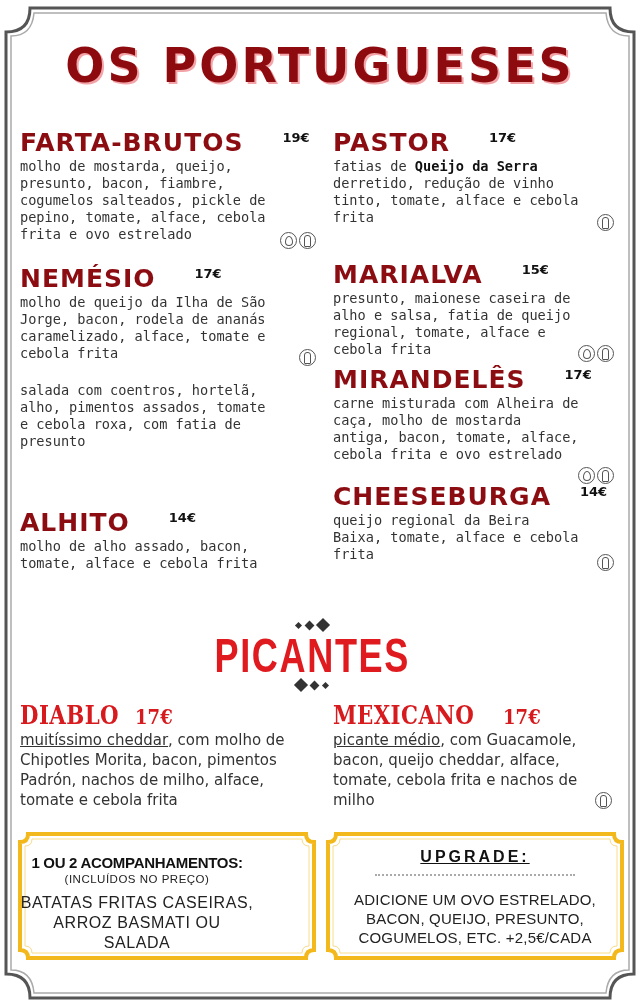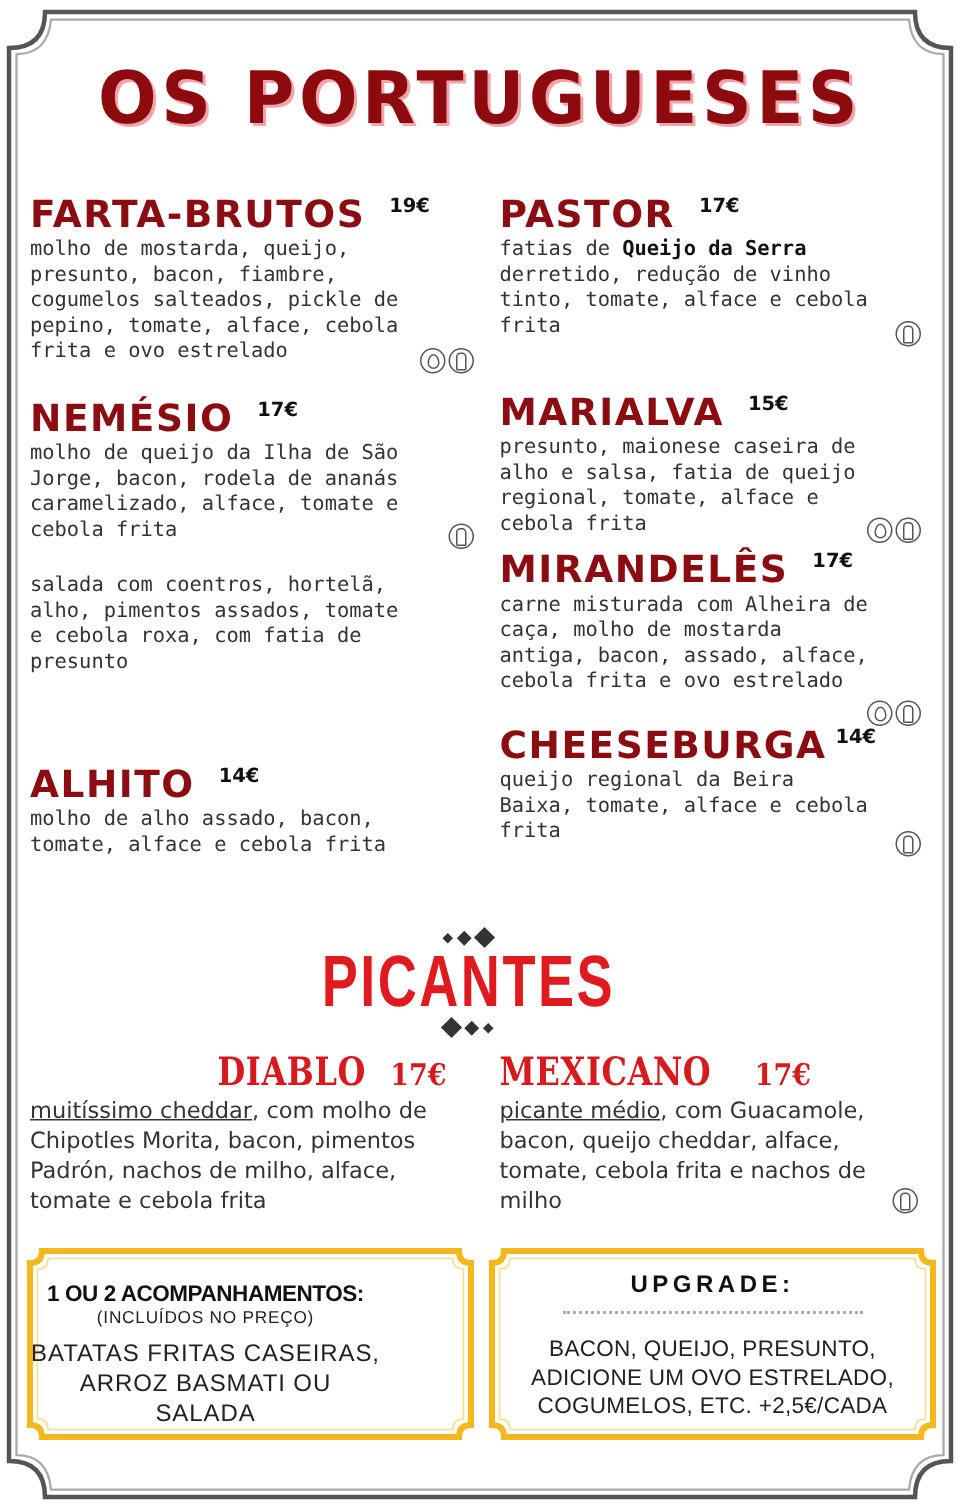--- a/index.html
+++ b/index.html
@@ -14,21 +14,21 @@
     font-family:"DejaVu Sans", sans-serif; font-weight:bold; font-size:46px; letter-spacing:3px;
     color:#8d0a0e; text-shadow:2px 2px 0 #f3a4a8;
     transform:scaleY(1.05);
   }
 
   .col { position:absolute; width:300px; }
   .col-left { left:20px; }
   .col-right { left:333px; width:285px; }
 
   .item { position:absolute; left:0; width:100%; }
-  .item-head { display:flex; align-items:flex-start; height:30px; }
+  .item-head { display:flex; align-items:flex-start; height:30px;gap:23px; }
   .item-name {
     font-family:"DejaVu Sans", sans-serif; font-weight:bold; font-size:25px; letter-spacing:1px;
     color:#8b0d12; line-height:30px;
   }
   .item-price {
     font-family:"DejaVu Sans", sans-serif; font-weight:bold; font-size:13px; color:#111;
     margin-left:16px; margin-top:2px;
   }
   .item-desc {
     font-family:"DejaVu Sans Mono", monospace; font-size:13.6px; line-height:17px; color:#333;
@@ -62,21 +62,21 @@
     font-family:"DejaVu Sans", sans-serif; font-size:15px; line-height:20px; color:#333;
   }
   .spicy-desc u { text-decoration:underline; }
 
   .box { position:absolute; top:832px; height:128px; box-sizing:border-box; }
   .box svg { position:absolute; left:0; top:0; }
   .box-inner { position:absolute; left:0; top:0; width:100%; height:100%; text-align:center; }
   .b1-head { font-family:"Liberation Sans", sans-serif; font-weight:bold; font-size:15px; color:#111; margin-top:22px; letter-spacing:-0.3px; }
   .b1-sub { font-family:"Liberation Sans", sans-serif; font-size:11.5px; color:#222; margin-top:2px; letter-spacing:0.5px; }
   .b1-body { font-family:"Liberation Sans", sans-serif; font-size:16px; color:#222; line-height:20px; margin-top:8px; letter-spacing:0.6px; }
-  .b2-head { font-family:"Liberation Sans", sans-serif; font-weight:bold; font-size:16px; color:#111; margin-top:16px; letter-spacing:3px; }
+  .b2-head { font-family:"Liberation Sans", sans-serif; font-weight:bold; font-size:16px; color:#111; margin-top:16px; letter-spacing:3px;text-decoration:underline; }
   .b2-dots { width:200px; margin:8px auto 0; border-top:2px dotted #aaa; }
   .b2-body { font-family:"Liberation Sans", sans-serif; font-size:15px; color:#222; line-height:19px; margin-top:14px; letter-spacing:0.2px; }
 </style>
 </head>
 <body>
 
 <div class="frame">
   <svg width="632" height="994" viewBox="0 0 632 994">
     <path d="M26 2 H606 Q606 26 630 26 V968 Q606 968 606 992 H26 Q26 968 2 968 V26 Q26 26 26 2 Z" fill="none" stroke="#555" stroke-width="3"></path>
     <path d="M30 7 H602 Q604 30 625 30 V964 Q604 964 602 987 H30 Q28 964 7 964 V30 Q28 30 30 7 Z" fill="none" stroke="#aaa" stroke-width="1.5"></path>
@@ -158,21 +158,21 @@
       <span class="icon bottle"></span>
     </div>
   </div>
   <div class="item" style="top:237px;">
     <div class="item-head">
       <span class="item-name">MIRANDELÊS</span>
       <span class="item-price">17€</span>
     </div>
     <div class="item-desc">carne misturada com Alheira de
 caça, molho de mostarda
-antiga, bacon, assado, alface,
+antiga, bacon, tomate, alface,
 cebola frita e ovo estrelado</div>
     <div class="icons" style="top:102px;">
       <span class="icon drop"></span>
       <span class="icon bottle"></span>
     </div>
   </div>
   <div class="item" style="top:354px;">
     <div class="item-head">
       <span class="item-name">CHEESEBURGA</span>
       <span class="item-price" style="margin-left:6px;">14€</span>
@@ -194,21 +194,21 @@
   </div>
   <div class="picantes-title">PICANTES</div>
   <div class="diamonds">
     <span class="dm" style="width:10px;height:10px;"></span>
     <span class="dm" style="width:7px;height:7px;"></span>
     <span class="dm" style="width:5px;height:5px;"></span>
   </div>
 </div>
 
 <div class="col" style="left:20px;top:700px;width:280px;">
-  <div style="height:30px;white-space:nowrap;text-align:right;">
+  <div style="height:30px;white-space:nowrap;">
     <span class="spicy-name">DIABLO</span><span class="spicy-price" style="margin-left:-8px;">17€</span>
   </div>
   <div class="spicy-desc"><u>muitíssimo cheddar</u><span>, com molho de Chipotles Morita, bacon, pimentos Padrón, nachos de milho, alface, tomate e cebola frita</span></div>
 </div>
 <div class="col" style="left:333px;top:700px;width:260px;">
   <div style="height:30px;white-space:nowrap;">
     <span class="spicy-name">MEXICANO</span><span class="spicy-price" style="margin-left:-4px;">17€</span>
   </div>
   <div class="spicy-desc"><u>picante médio</u><span>, com Guacamole, bacon, queijo cheddar, alface, tomate, cebola frita e nachos de milho</span></div>
   <span class="icon bottle" style="position:absolute;left:262px;top:92px;"></span>
@@ -231,18 +231,18 @@
 
 <div class="box" style="left:326px;width:298px;">
   <svg width="298" height="128" viewBox="0 0 298 128">
     <path d="M10 2 H288 Q288 10 296 10 V118 Q288 118 288 126 H10 Q10 118 2 118 V10 Q10 10 10 2 Z" fill="none" stroke="#f2b81c" stroke-width="4"></path>
     <path d="M14 7 H284 Q284 14 291 14 V114 Q284 114 284 121 H14 Q14 114 7 114 V14 Q14 14 14 7 Z" fill="none" stroke="#f8dc8a" stroke-width="1"></path>
   </svg>
   <div class="box-inner">
     <div class="b2-head">UPGRADE:</div>
     <div class="b2-dots"></div>
     <div class="b2-body">
+      <div>ADICIONE UM OVO ESTRELADO,</div>
       <div>BACON, QUEIJO, PRESUNTO,</div>
-      <div>ADICIONE UM OVO ESTRELADO,</div>
       <div>COGUMELOS, ETC. +2,5€/CADA</div>
     </div>
   </div>
 </div>
 
 </body></html>

